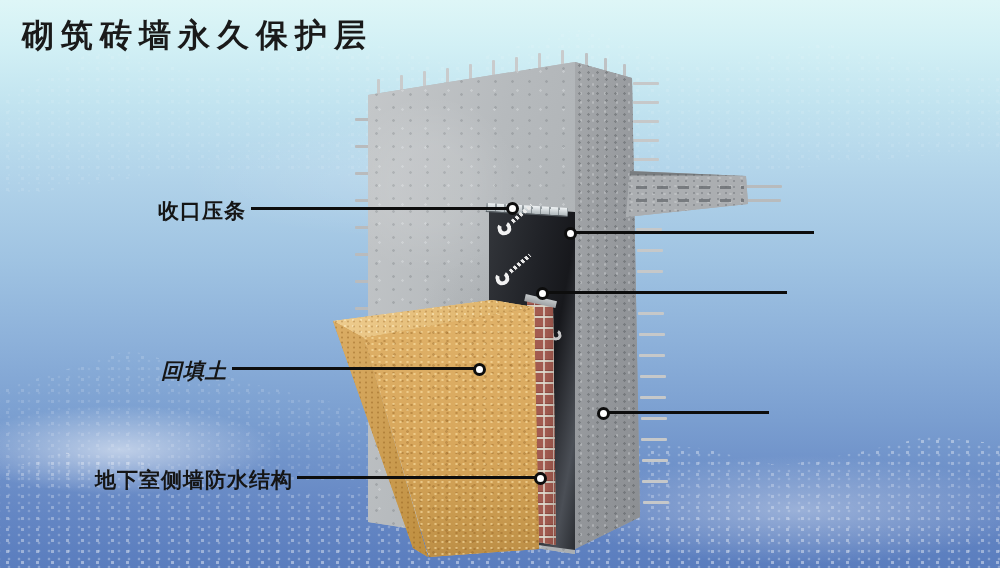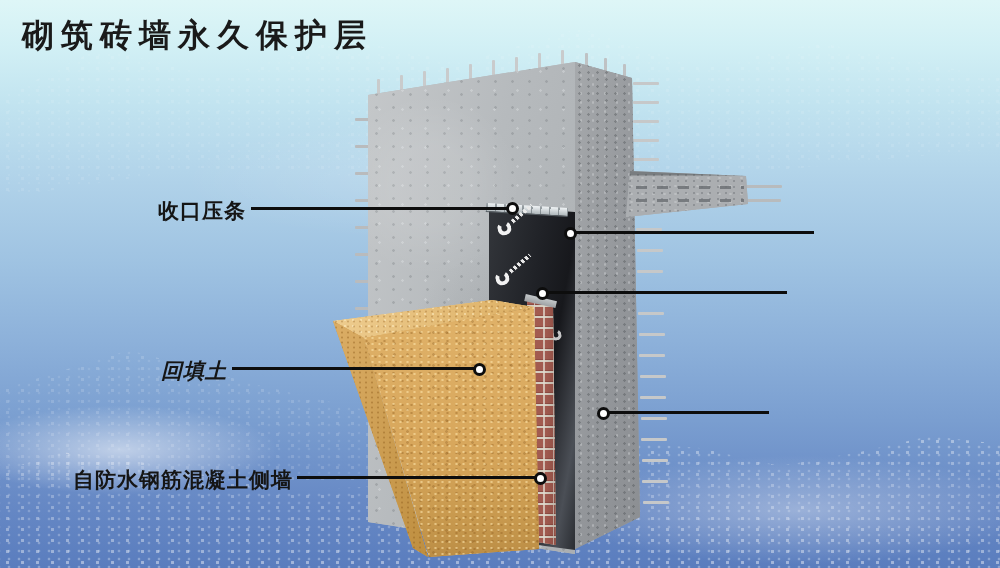--- a/index.html
+++ b/index.html
@@ -242,21 +242,21 @@
   <div class="face" id="soil-front"></div>
 
   <div class="callout-label" style="right:754px;top:197px;">收口压条</div>
   <div class="leader" style="left:251px;top:207px;width:257px;"></div>
   <div class="marker" style="left:506px;top:202px;"></div>
 
   <div class="callout-label" style="right:773px;top:357px;font-style:italic;">回填土</div>
   <div class="leader" style="left:232px;top:367px;width:243px;"></div>
   <div class="marker" style="left:473px;top:363px;"></div>
 
-  <div class="callout-label" style="right:707px;top:466px;">自防水钢筋混凝土侧墙</div>
+  <div class="callout-label" style="right:707px;top:466px;">地下室侧墙防水结构</div>
   <div class="leader" style="left:297px;top:476px;width:240px;"></div>
   <div class="marker" style="left:534px;top:472px;"></div>
 
   <div class="marker" style="left:564px;top:227px;"></div>
   <div class="leader" style="left:575px;top:231px;width:239px;"></div>
 
   <div class="marker" style="left:536px;top:287px;"></div>
   <div class="leader" style="left:547px;top:291px;width:240px;"></div>
 
   <div class="marker" style="left:597px;top:407px;"></div>

